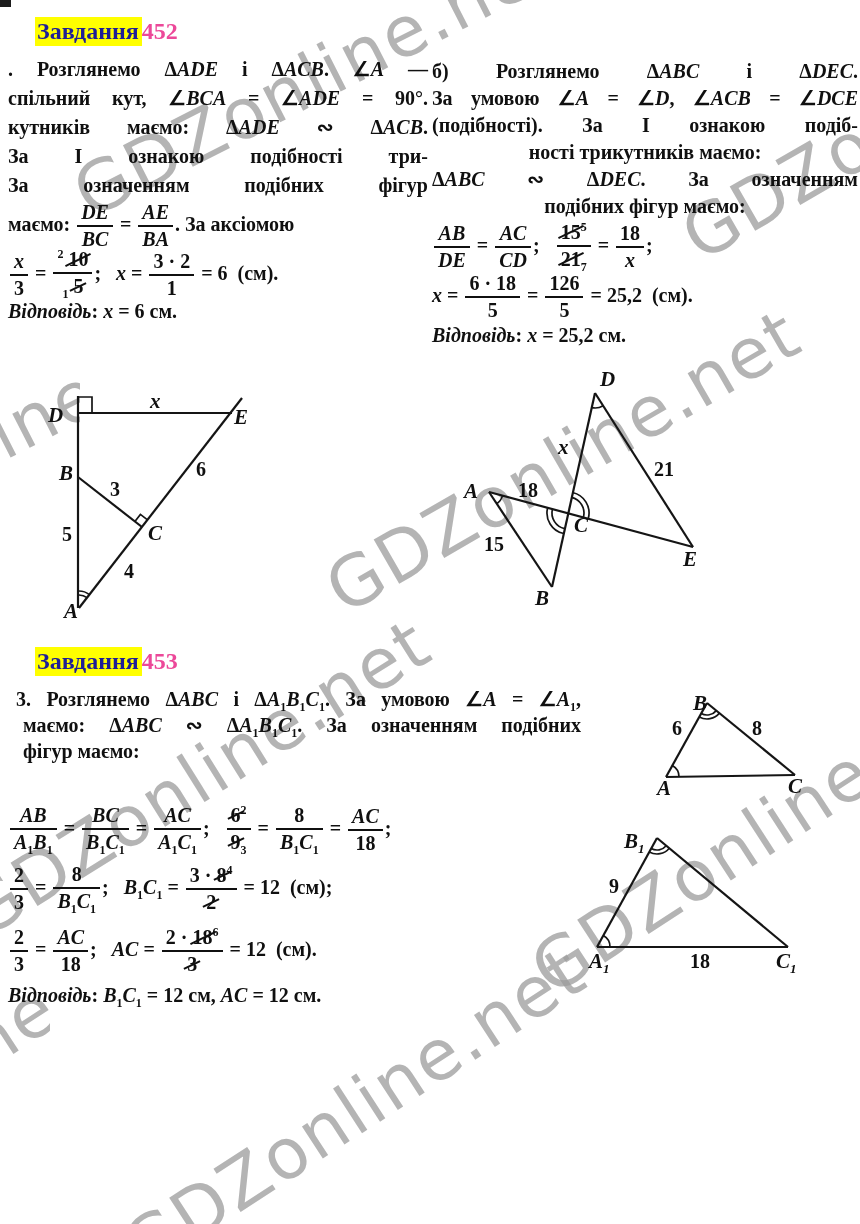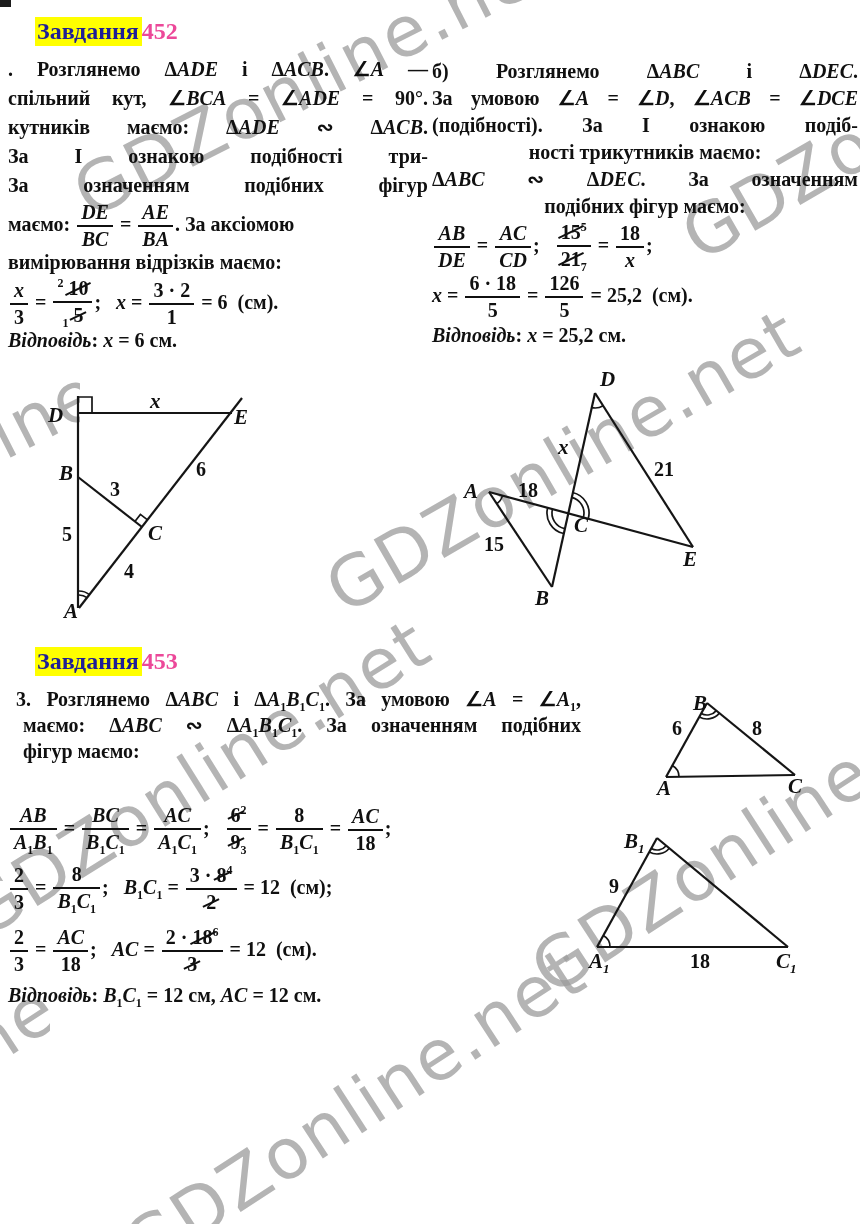--- a/index.html
+++ b/index.html
@@ -95,21 +95,20 @@
   <span class="hl">Завдання</span><span class="num">452</span>
 </div>
 
 <div class="col colL">
   <div class="ln just">. Розглянемо Δ<i>ADE</i> і Δ<i>ACB</i>. ∠<i>A</i> —</div>
   <div class="ln just">спільний кут, ∠<i>BCA</i> = ∠<i>ADE</i> = 90°.</div>
   <div class="ln just">кутників маємо: Δ<i>ADE</i> ∾ Δ<i>ACB</i>.</div>
   <div class="ln just">За І ознакою подібності три-</div>
   <div class="ln just">За означенням подібних фігур</div>
   <div class="fl48">маємо: <span class="fr"><span class="n"><i>DE</i></span><span class="d"><i>BC</i></span></span> = <span class="fr"><span class="n"><i>AE</i></span><span class="d"><i>BA</i></span></span>. За аксіомою</div>
-  <div class="ln">вимірювання відрізків маємо:</div>
   <div class="fl48"><span class="fr"><span class="n"><i>x</i></span><span class="d">3</span></span> = <span class="fr"><span class="n"><sup class="sm">2</sup> <span class="cx">10</span></span><span class="d"><sub class="sm">1</sub> <span class="cx">5</span></span></span>; &nbsp; <i>x</i> = <span class="fr"><span class="n">3 · 2</span><span class="d">1</span></span> = 6 &nbsp;(см).</div>
   <div class="ans"><i>Відповідь</i>: <i>x</i> = 6 см.</div>
 </div>
 
 <div class="col colR">
   <div class="lnR just">б) Розглянемо Δ<i>ABC</i> і Δ<i>DEC</i>.</div>
   <div class="lnR just">За умовою ∠<i>A</i> = ∠<i>D</i>, ∠<i>ACB</i> = ∠<i>DCE</i></div>
   <div class="lnR just">(подібності). За І ознакою подіб-</div>
   <div class="lnR">ності трикутників маємо:</div>
   <div class="lnR just">Δ<i>ABC</i> ∾ Δ<i>DEC</i>. За означенням</div>

